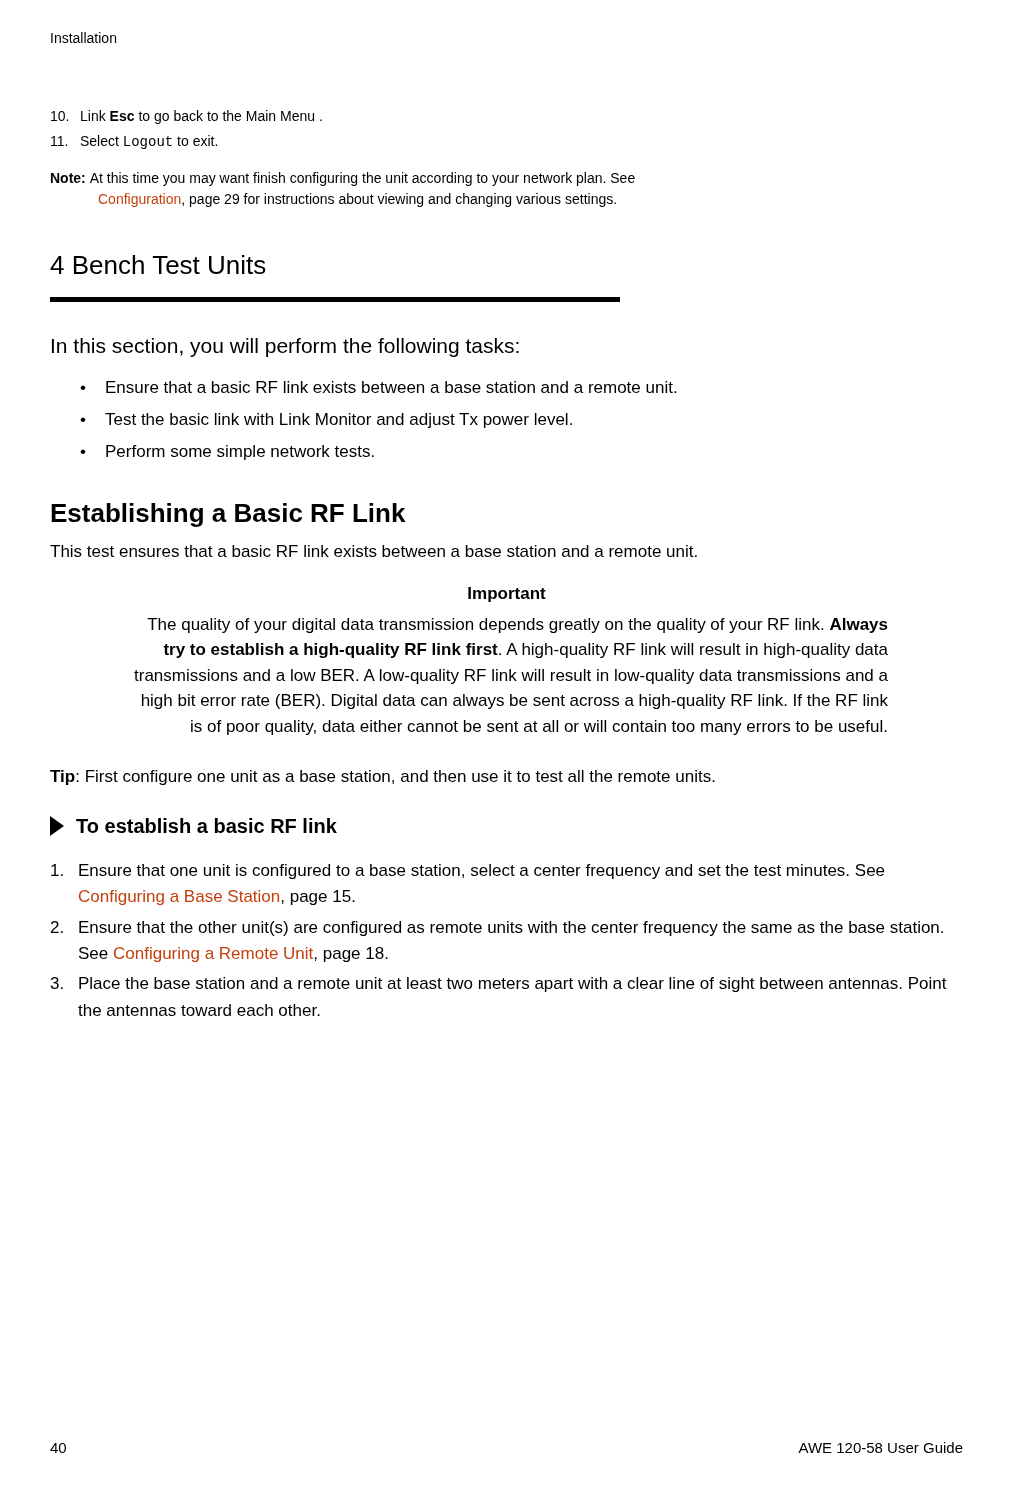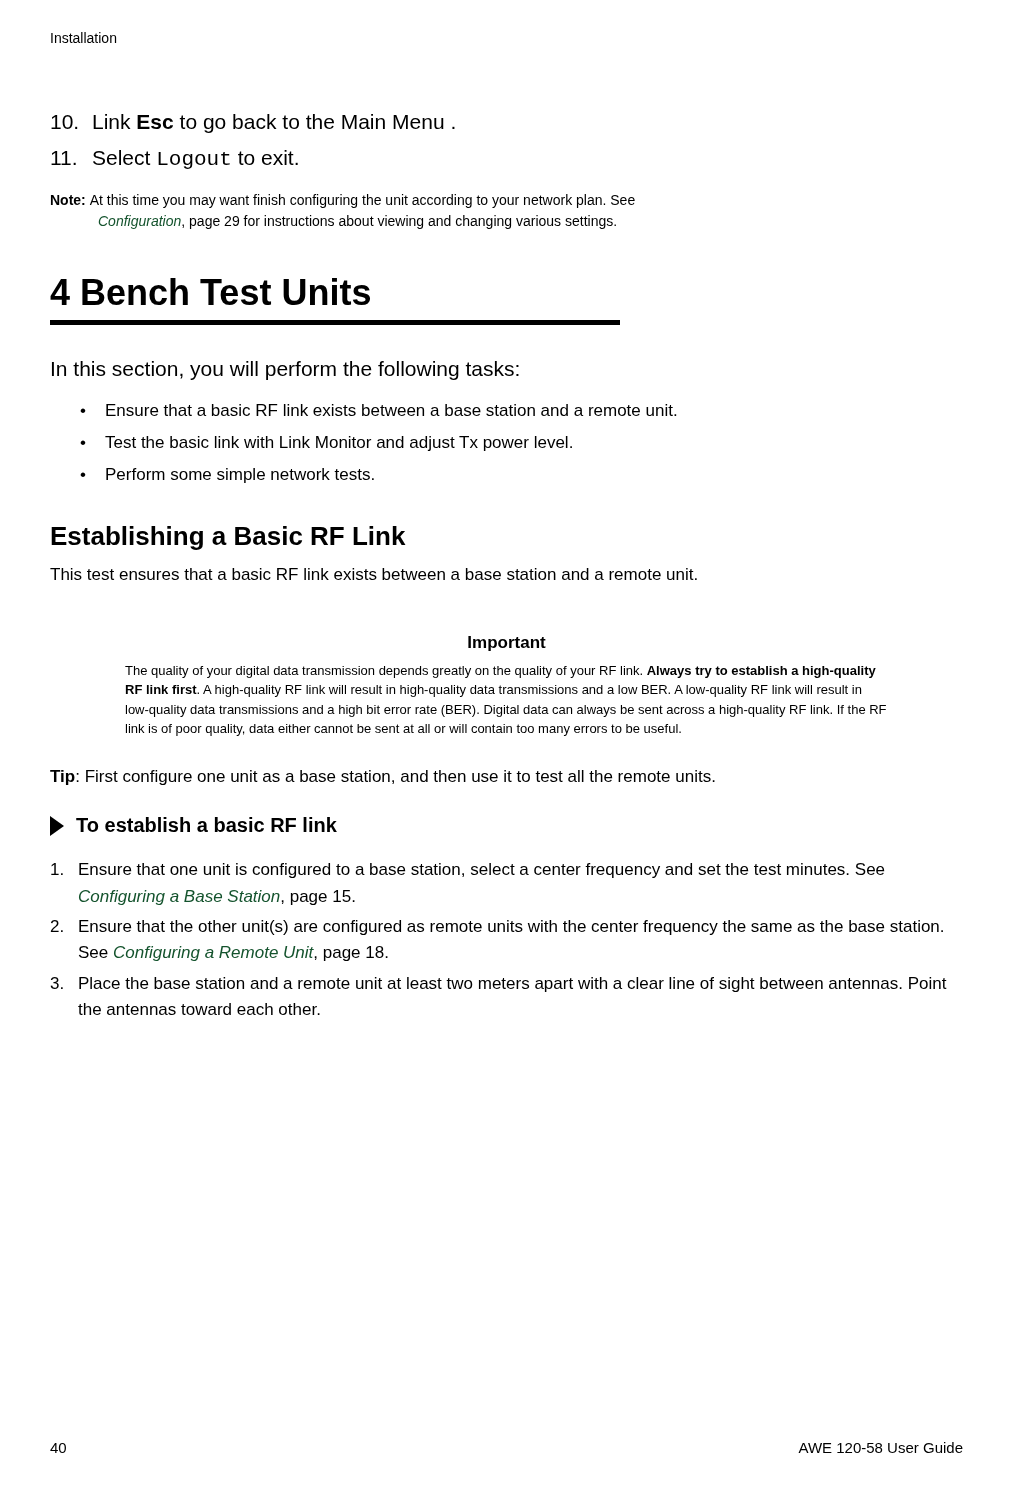--- a/index.html
+++ b/index.html
@@ -26,51 +26,49 @@
       font-size: 14px;
       font-weight: 400;
       margin-bottom: 60px;
     }
     .step-list {
       margin: 0 0 15px 0;
       padding-left: 0;
       list-style: none;
     }
     .step-list li {
-      font-size: 21px;
+      font-size: 14px;
       line-height: 1.5;
       margin-bottom: 4px;
       display: flex;
-      gap: 12px;
     }
     .step-num {
       min-width: 30px;
       display: inline-block;
     }
     .note-block {
       font-size: 14px;
       line-height: 1.5;
       margin-bottom: 40px;
     }
     .note-label {
       font-weight: bold;
     }
     .note-indent {
       padding-left: 48px;
       display: block;
     }
     .link-text {
-      font-style: italic;
-      color: #14532d;
+      color: #c2410c;
     }
     .section-heading {
       font-family: Arial, Helvetica, sans-serif;
-      font-size: 36px;
-      font-weight: bold;
-      margin-bottom: 6px;
+      font-size: 26px;
+      font-weight: normal;
+      margin-bottom: 16px;
     }
     .thick-rule {
       border: none;
       border-top: 5px solid #000;
       width: 570px;
       margin: 0 0 28px 0;
     }
     .intro-text {
       font-size: 21px;
       line-height: 1.5;
@@ -93,35 +91,35 @@
     }
     .subsection-heading {
       font-family: Arial, Helvetica, sans-serif;
       font-size: 26px;
       font-weight: bold;
       margin-bottom: 10px;
     }
     .body-text {
       font-size: 17px;
       line-height: 1.5;
-      margin-bottom: 45px;
+      margin-bottom: 19px;
     }
     .important-block {
       text-align: center;
       margin: 0 75px 25px 75px;
     }
     .important-heading {
       font-weight: bold;
       font-size: 17px;
       margin-bottom: 8px;
     }
     .important-text {
-      font-size: 13px;
-      line-height: 1.5;
-      text-align: left;
+      font-size: 17px;
+      line-height: 1.5;
+      text-align: right;
     }
     .tip-text {
       font-size: 17px;
       line-height: 1.5;
       margin-bottom: 25px;
     }
     .tip-label {
       font-weight: bold;
     }
     .procedure-heading {

